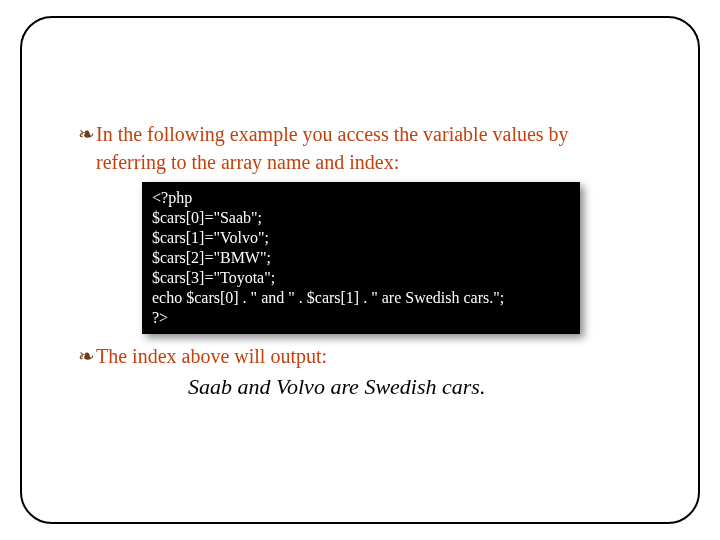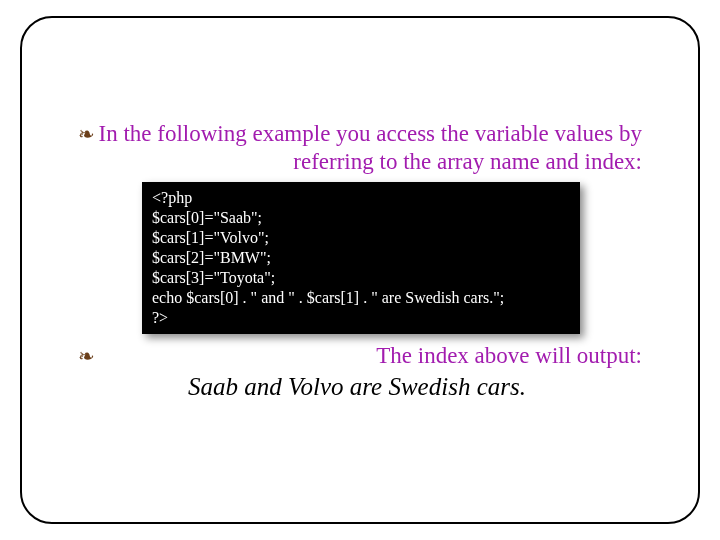--- a/index.html
+++ b/index.html
@@ -41,41 +41,40 @@
   .bullet-icon {
     flex: 0 0 auto;
     width: 18px;
     color: #6b3f1a;
     font-size: 20px;
     line-height: 28px;
     font-family: Georgia, "Times New Roman", serif;
   }
   .bullet-text {
     flex: 1 1 auto;
-    font-size: 23px;
+    font-size: 20px;
     line-height: 28px;
-    color: #a21caf;
-    text-align: right;
+    color: #c2410c;
   }
   .codebox {
     margin: 6px 0 8px 64px;
     width: 438px;
     background: #000;
     color: #fff;
     padding: 6px 10px 6px 10px;
     box-shadow: 4px 4px 8px rgba(0,0,0,0.45);
     font-family: "Times New Roman", Times, serif;
     font-size: 16px;
     line-height: 20px;
     white-space: pre;
   }
   .output {
     margin-left: 110px;
     font-style: italic;
-    font-size: 25px;
+    font-size: 22px;
     line-height: 30px;
   }
 </style>
 </head>
 <body>
 
 <div class="slide">
   <div class="frame"></div>
 
   <div class="content">

